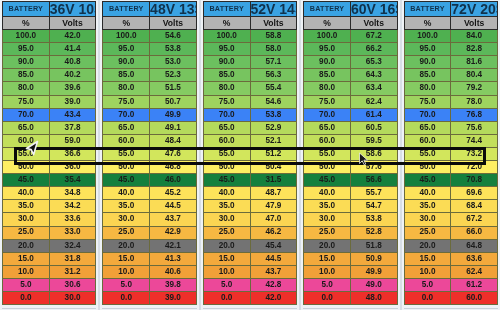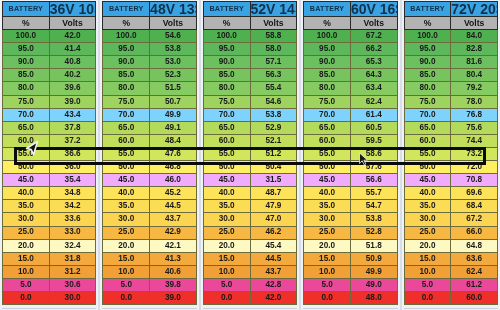--- a/index.html
+++ b/index.html
@@ -62,31 +62,31 @@
     border: 1px solid #2a2a2a;
     font-size: 8.6px;
   }
   
   .c-g1 { background: #4fb050; }
   .c-g2 { background: #5cb85a; }
   .c-g3 { background: #6cc05f; }
   .c-g4 { background: #77c45f; }
   .c-g5 { background: #85cb62; }
   .c-g6 { background: #9ed35f; }
-  .c-g7 { background: #7dd3fc; }
+  .c-g7 { background: #3b82f6; }
   .c-g8 { background: #b4da5c; margin-left: 38px; }
   .c-g9 { background: #c2df5b; }
   .c-g10 { background: #d2e65c; }
   .c-y1 { background: #fdee62; }
-  .c-y2 { background: #f0abfc; }
+  .c-y2 { background: #15803d; }
   .c-y3 { background: #fde35a; }
   .c-y4 { background: #fbdc55; }
   .c-y5 { background: #fbd552; }
   .c-o1 { background: #f6b842; }
-  .c-o2 { background: #fef9c3; }
+  .c-o2 { background: #737373; }
   .c-o3 { background: #f3a93c; }
   .c-o4 { background: #f1a038; }
   .c-o5 { background: #ec4899; }
   .c-r1 { background: #ee2f2a; color: #2b0505; }
 
   .footer-cell {
     margin-top: 3px;
     background: #eef2f6;
     text-align: center;
     font-size: 11.5px;
@@ -172,21 +172,21 @@
             <tr>
               <td class="c-g7">70.0</td>
               <td class="c-g7">43.4</td>
             </tr>
             <tr>
               <td class="c-g8">65.0</td>
               <td class="c-g8">37.8</td>
             </tr>
             <tr>
               <td class="c-g9">60.0</td>
-              <td class="c-g9">37.2</td>
+              <td class="c-g9">59.0</td>
             </tr>
             <tr>
               <td class="c-g10">55.0</td>
               <td class="c-g10">36.6</td>
             </tr>
             <tr>
               <td class="c-y1">50.0</td>
               <td class="c-y1">36.0</td>
             </tr>
             <tr>

